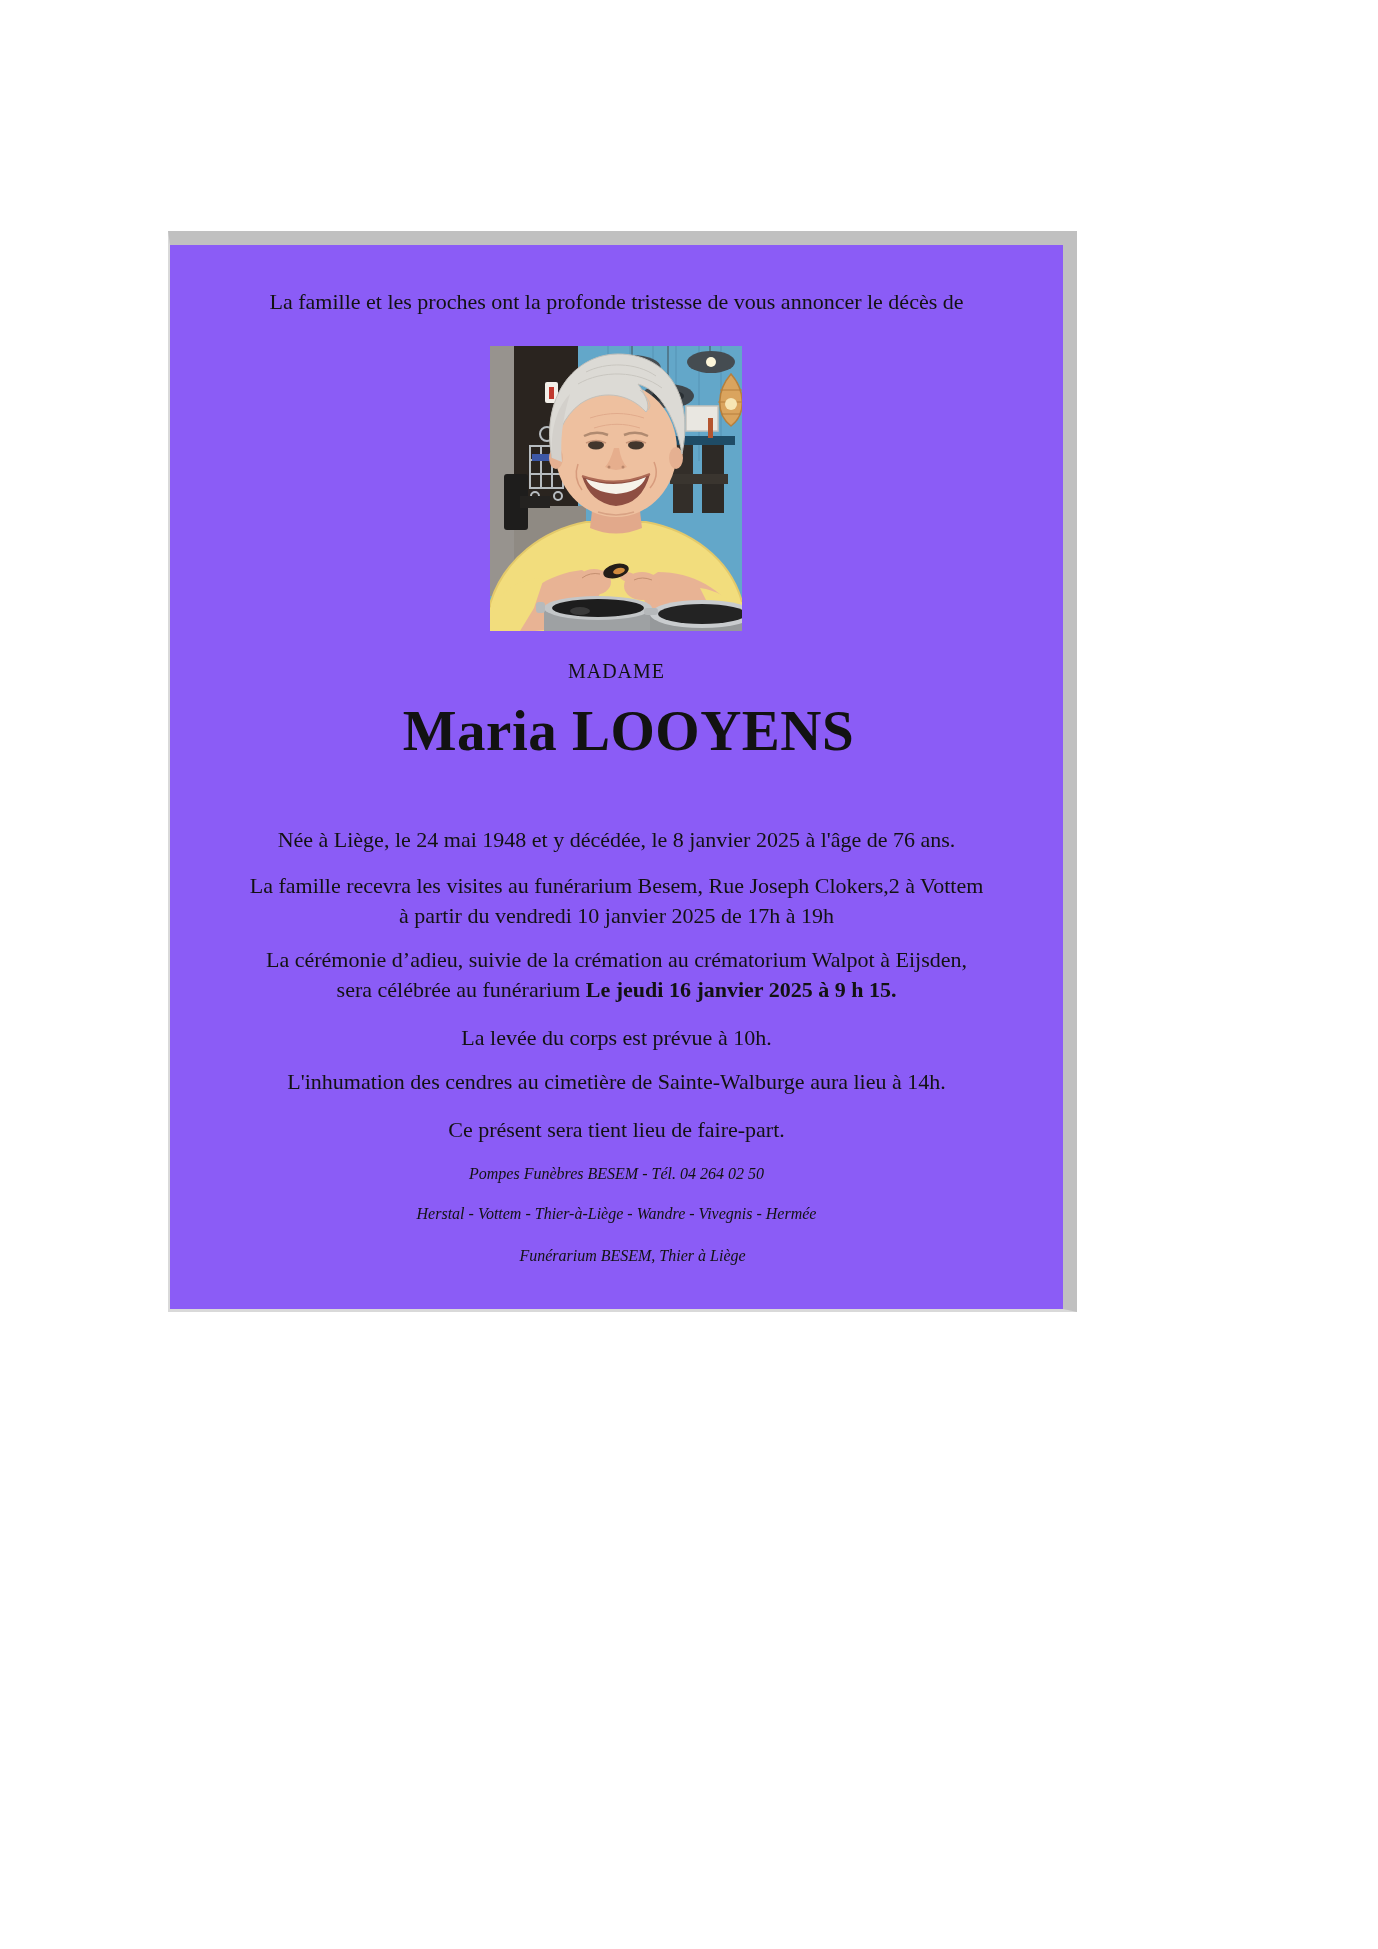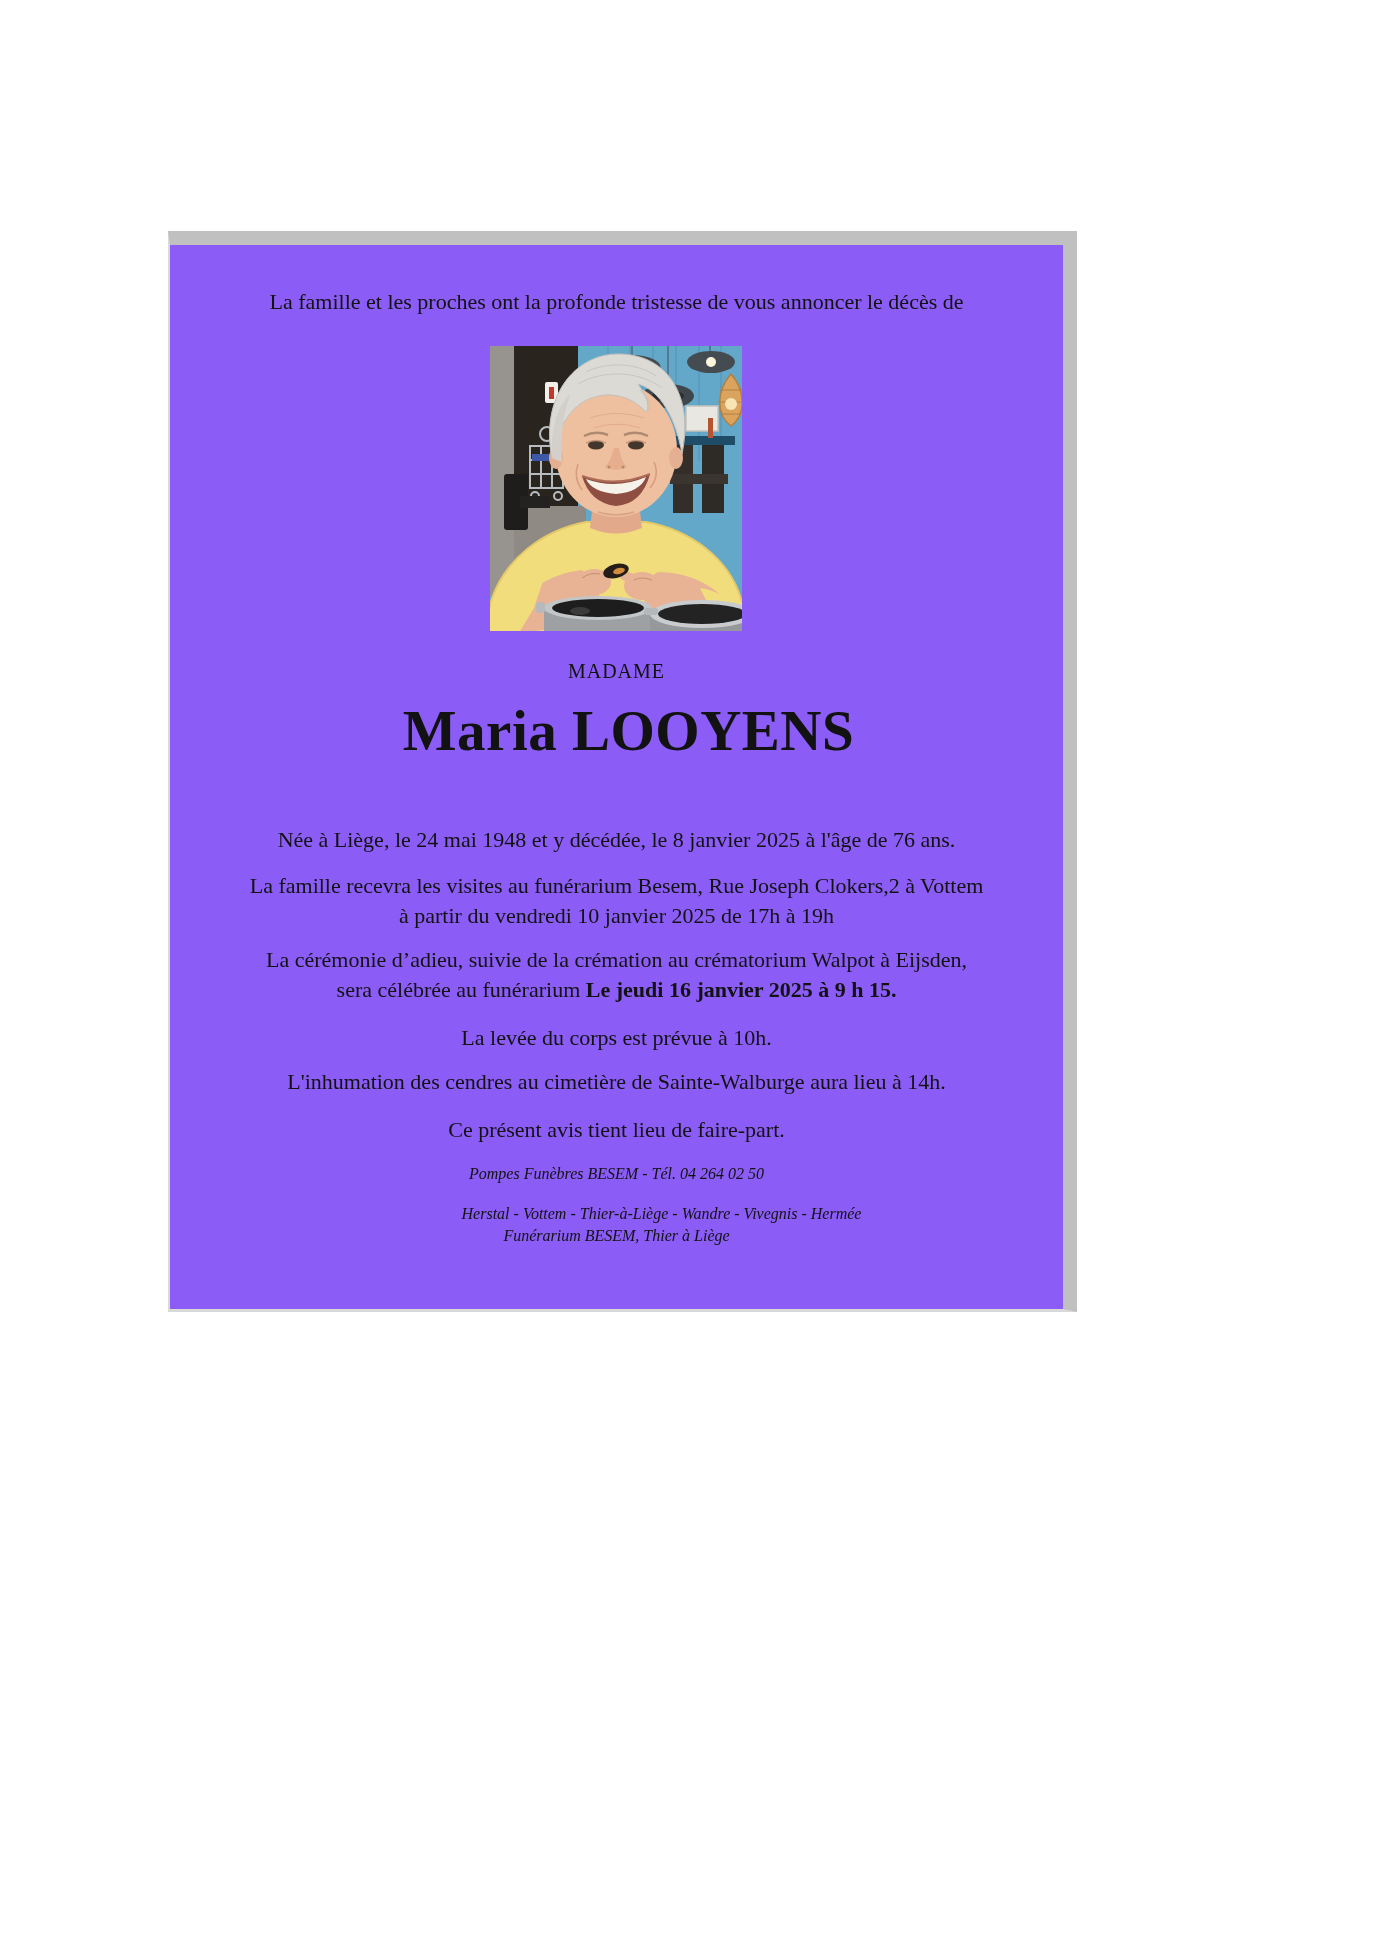--- a/index.html
+++ b/index.html
@@ -62,22 +62,22 @@
   }
   .relation { top: 536px; font-weight: bold; }
   .pos-life { top: 580px; }
   .pos-visits { top: 626px; }
   .pos-ceremony { top: 700px; }
   .pos-levee { top: 778px; }
   .pos-inhumation { top: 822px; }
   .pos-avis { top: 870px; }
   .t16 { font-size: 16px; line-height: 21px; font-style: italic; }
   .pos-pompes { top: 918px; }
-  .pos-localites { top: 958px; padding-left: 45px; }
-  .pos-funerarium { top: 980px; }
+  .pos-localites { top: 958px; }
+  .pos-funerarium { top: 1000px; padding-left: 16px; }
   .bold { font-weight: bold; }
 </style>
 </head>
 <body>
 
 <div class="card">
 
   <p class="t22 pos-intro">La famille et les proches ont la profonde tristesse de vous annoncer le décès de</p>
 
   <div class="photo" role="img" aria-label="Portrait d'une dame âgée souriante aux cheveux gris courts, vêtue d'un haut jaune, dégustant des moules au-dessus de casseroles en inox dans un restaurant aux murs bleus avec des suspensions lumineuses">
@@ -223,21 +223,21 @@
   <p class="t22 pos-life">Née à Liège, le 24 mai 1948 et y décédée, le 8 janvier 2025 à l'âge de 76 ans.</p>
 
   <p class="t22 pos-visits"><span>La famille recevra les visites au funérarium Besem, Rue Joseph Clokers,2 à Vottem</span><br><span>à partir du vendredi 10 janvier 2025 de 17h à 19h</span></p>
 
   <p class="t22 pos-ceremony"><span>La cérémonie d’adieu, suivie de la crémation au crématorium Walpot à Eijsden,</span><br><span>sera célébrée au funérarium </span><span class="bold">Le jeudi 16 janvier 2025 à 9 h 15.</span></p>
 
   <p class="t22 pos-levee">La levée du corps est prévue à 10h.</p>
 
   <p class="t22 pos-inhumation">L'inhumation des cendres au cimetière de Sainte-Walburge aura lieu à 14h.</p>
 
-  <p class="t22 pos-avis">Ce présent avis tient lieu de faire-part.</p>
+  <p class="t22 pos-avis">Ce présent sera tient lieu de faire-part.</p>
 
   <p class="t16 pos-pompes">Pompes Funèbres BESEM - Tél. 04 264 02 50</p>
 
   <p class="t16 pos-localites">Herstal - Vottem - Thier-à-Liège - Wandre - Vivegnis - Hermée</p>
 
   <p class="t16 pos-funerarium">Funérarium BESEM, Thier à Liège</p>
 
 </div>
 
 </body></html>

